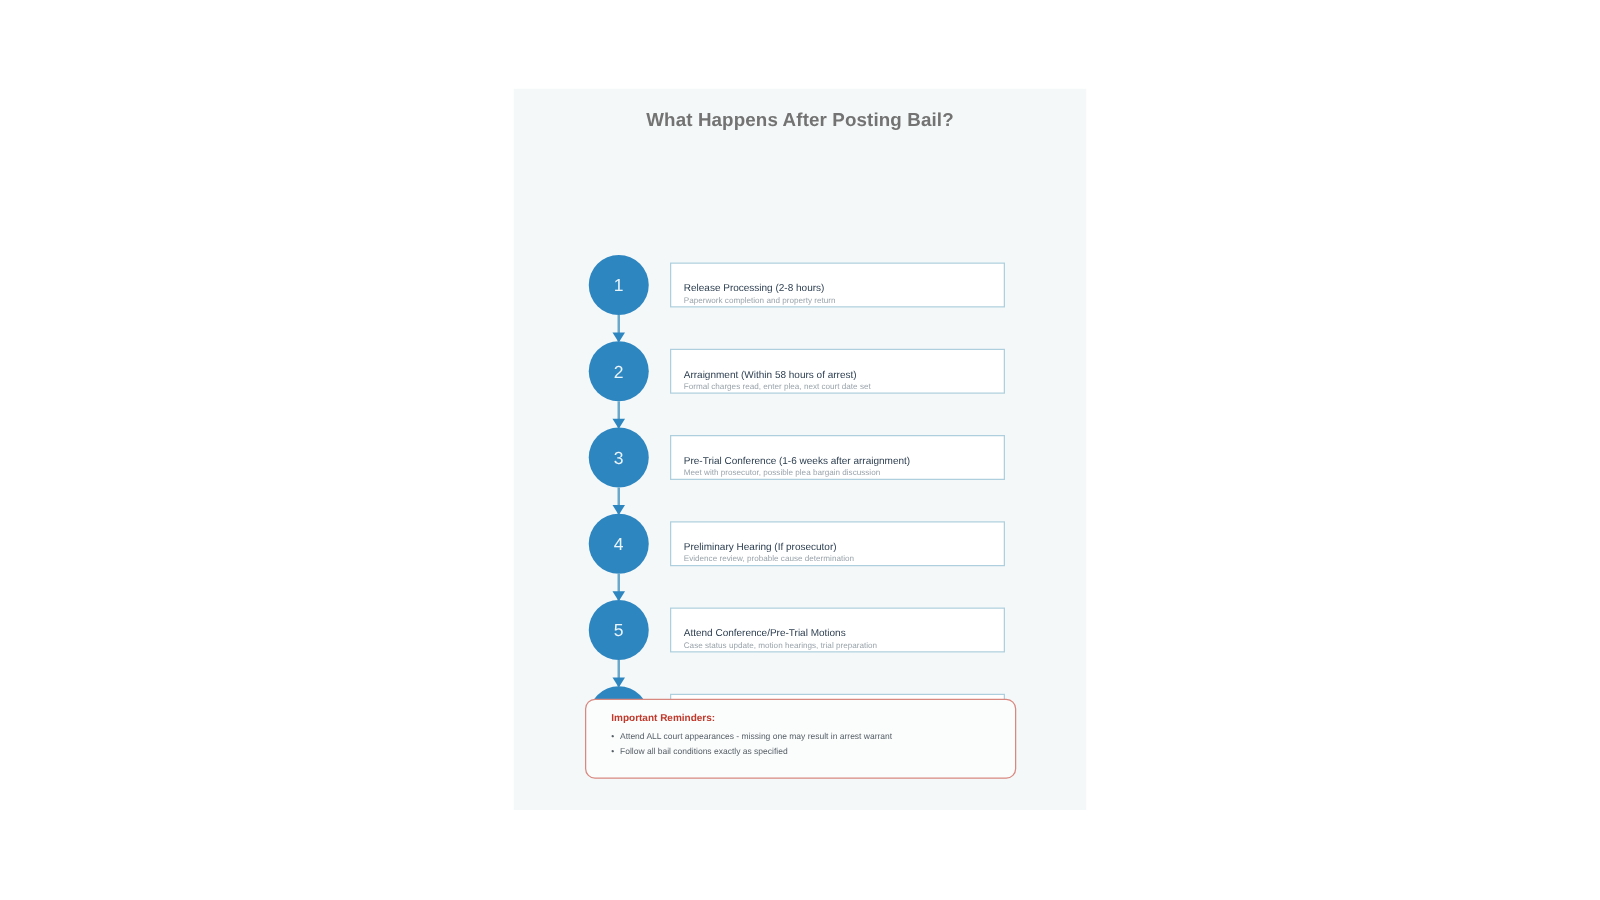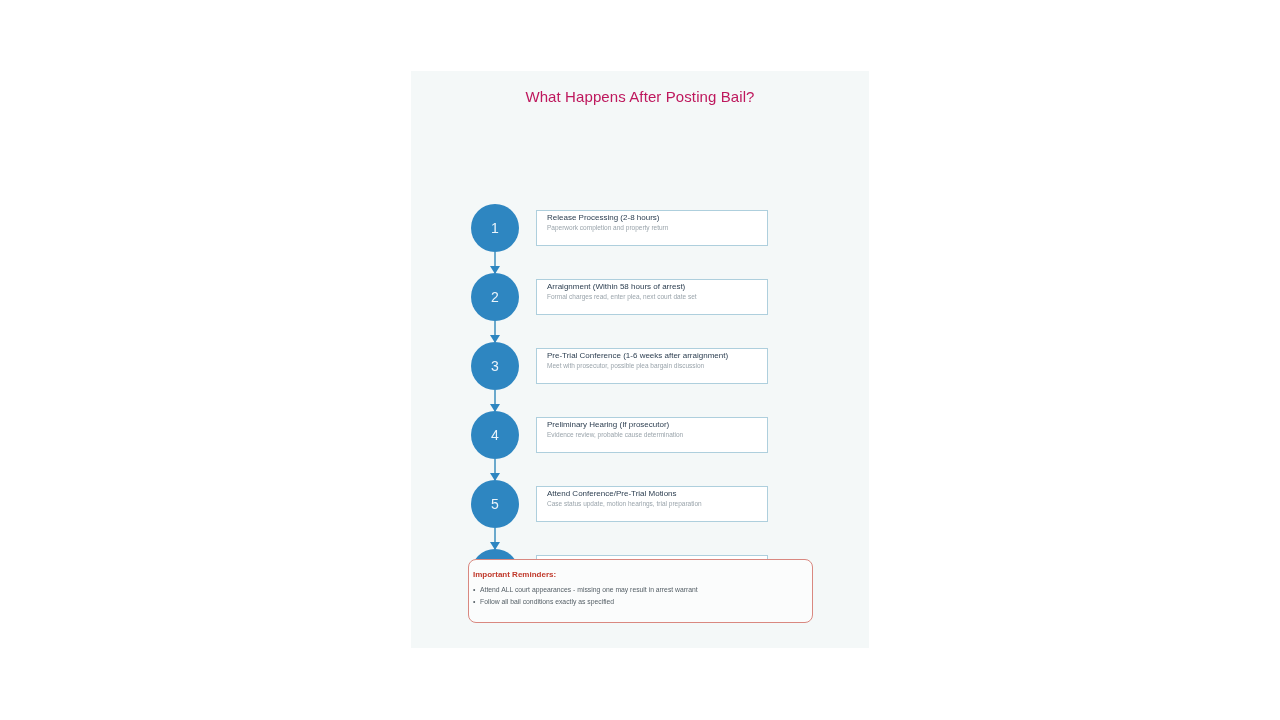--- a/index.html
+++ b/index.html
@@ -26,22 +26,22 @@
     box-sizing: border-box;
   }
 
   #page-title {
     position: absolute;
     left: 0;
     top: 17px;
     width: 458px;
     text-align: center;
     font-size: 15px;
-    font-weight: normal;
-    color: #be185d;
+    font-weight: bold;
+    color: #737373;
     letter-spacing: 0.1px;
   }
 
   
   #timeline {
     position: absolute;
     left: 0;
     top: 133px;
     width: 458px;
   }
@@ -83,27 +83,27 @@
     height: 0;
     border-left: 5px solid transparent;
     border-right: 5px solid transparent;
     border-top: 8px solid #2e86c1;
   }
 
   .step-card {
     position: absolute;
     left: 125px;
     top: 6px;
-    width: 232px;
+    width: 268px;
     height: 36px;
     background: #ffffff;
     border: 1px solid #aecfdd;
     border-radius: 0;
     box-sizing: border-box;
-    padding: 2px 10px 0 10px;
+    padding: 15px 10px 0 10px;
   }
 
   .step-card-title {
     font-size: 8px;
     color: #2c3e50;
     line-height: 10px;
     white-space: nowrap;
   }
 
   .step-card-subtitle {
@@ -117,21 +117,21 @@
   #reminders-box {
     position: absolute;
     left: 57px;
     top: 488px;
     width: 345px;
     height: 64px;
     background: #fbfcfc;
     border: 1.4px solid #d98880;
     border-radius: 8px;
     box-sizing: border-box;
-    padding: 9px 12px 0 4px;
+    padding: 9px 12px 0 20px;
   }
 
   #reminders-heading {
     font-size: 8px;
     font-weight: bold;
     color: #c0392b;
     line-height: 11px;
     margin-bottom: 4px;
   }
 

